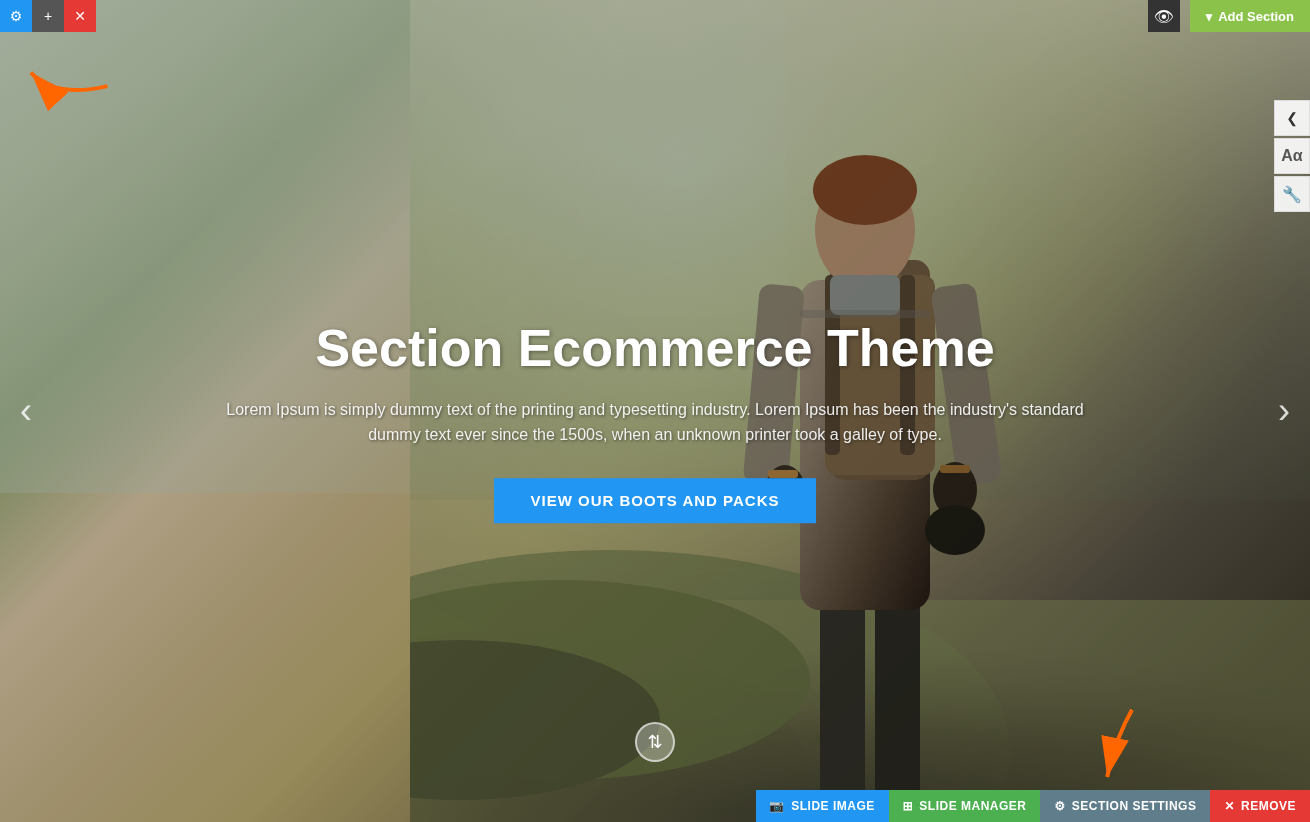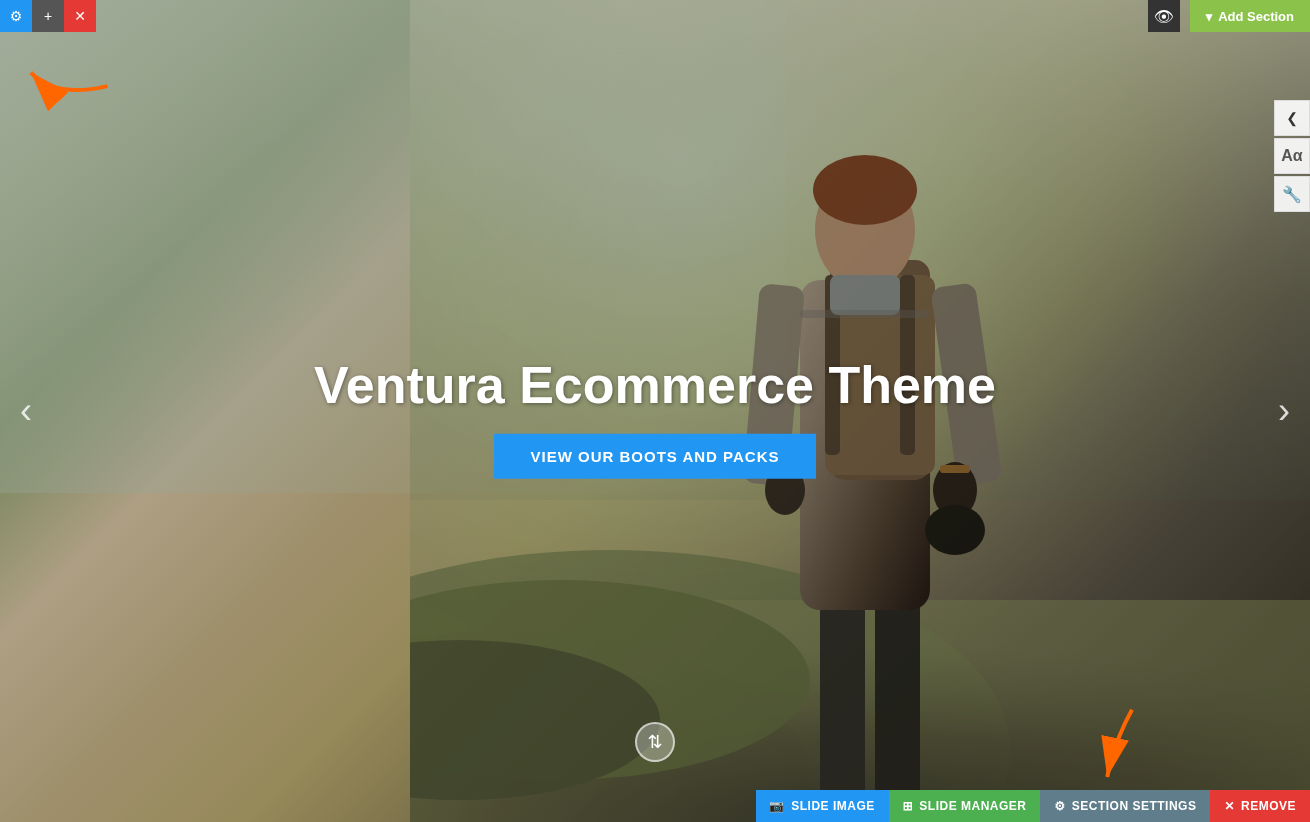--- a/index.html
+++ b/index.html
@@ -320,21 +320,22 @@
 
     <ellipse cx="545" cy="530" rx="30" ry="25" fill="#181810"></ellipse>
 
     <rect x="358" y="470" width="30" height="8" rx="3" fill="#c08840"></rect>
     <rect x="530" y="465" width="30" height="8" rx="3" fill="#a07030"></rect>
   </svg>
 
   <div id="dark-overlay"></div>
 
   <div id="hero-content">
-    <h1 id="hero-title">Ventura Ecommerce Theme</h1>
+    <h1 id="hero-title">Section Ecommerce Theme</h1>
+    <p id="hero-subtitle">Lorem Ipsum is simply dummy text of the printing and typesetting industry. Lorem Ipsum has been the industry's standard dummy text ever since the 1500s, when an unknown printer took a galley of type.</p>
     <button id="hero-cta">VIEW OUR BOOTS AND PACKS</button>
   </div>
 
   <div id="prev-arrow" class="slider-arrow">‹</div>
 
   <div id="next-arrow" class="slider-arrow">›</div>
 
   <div id="drag-handle">
     <span>⇅</span>
   </div>

